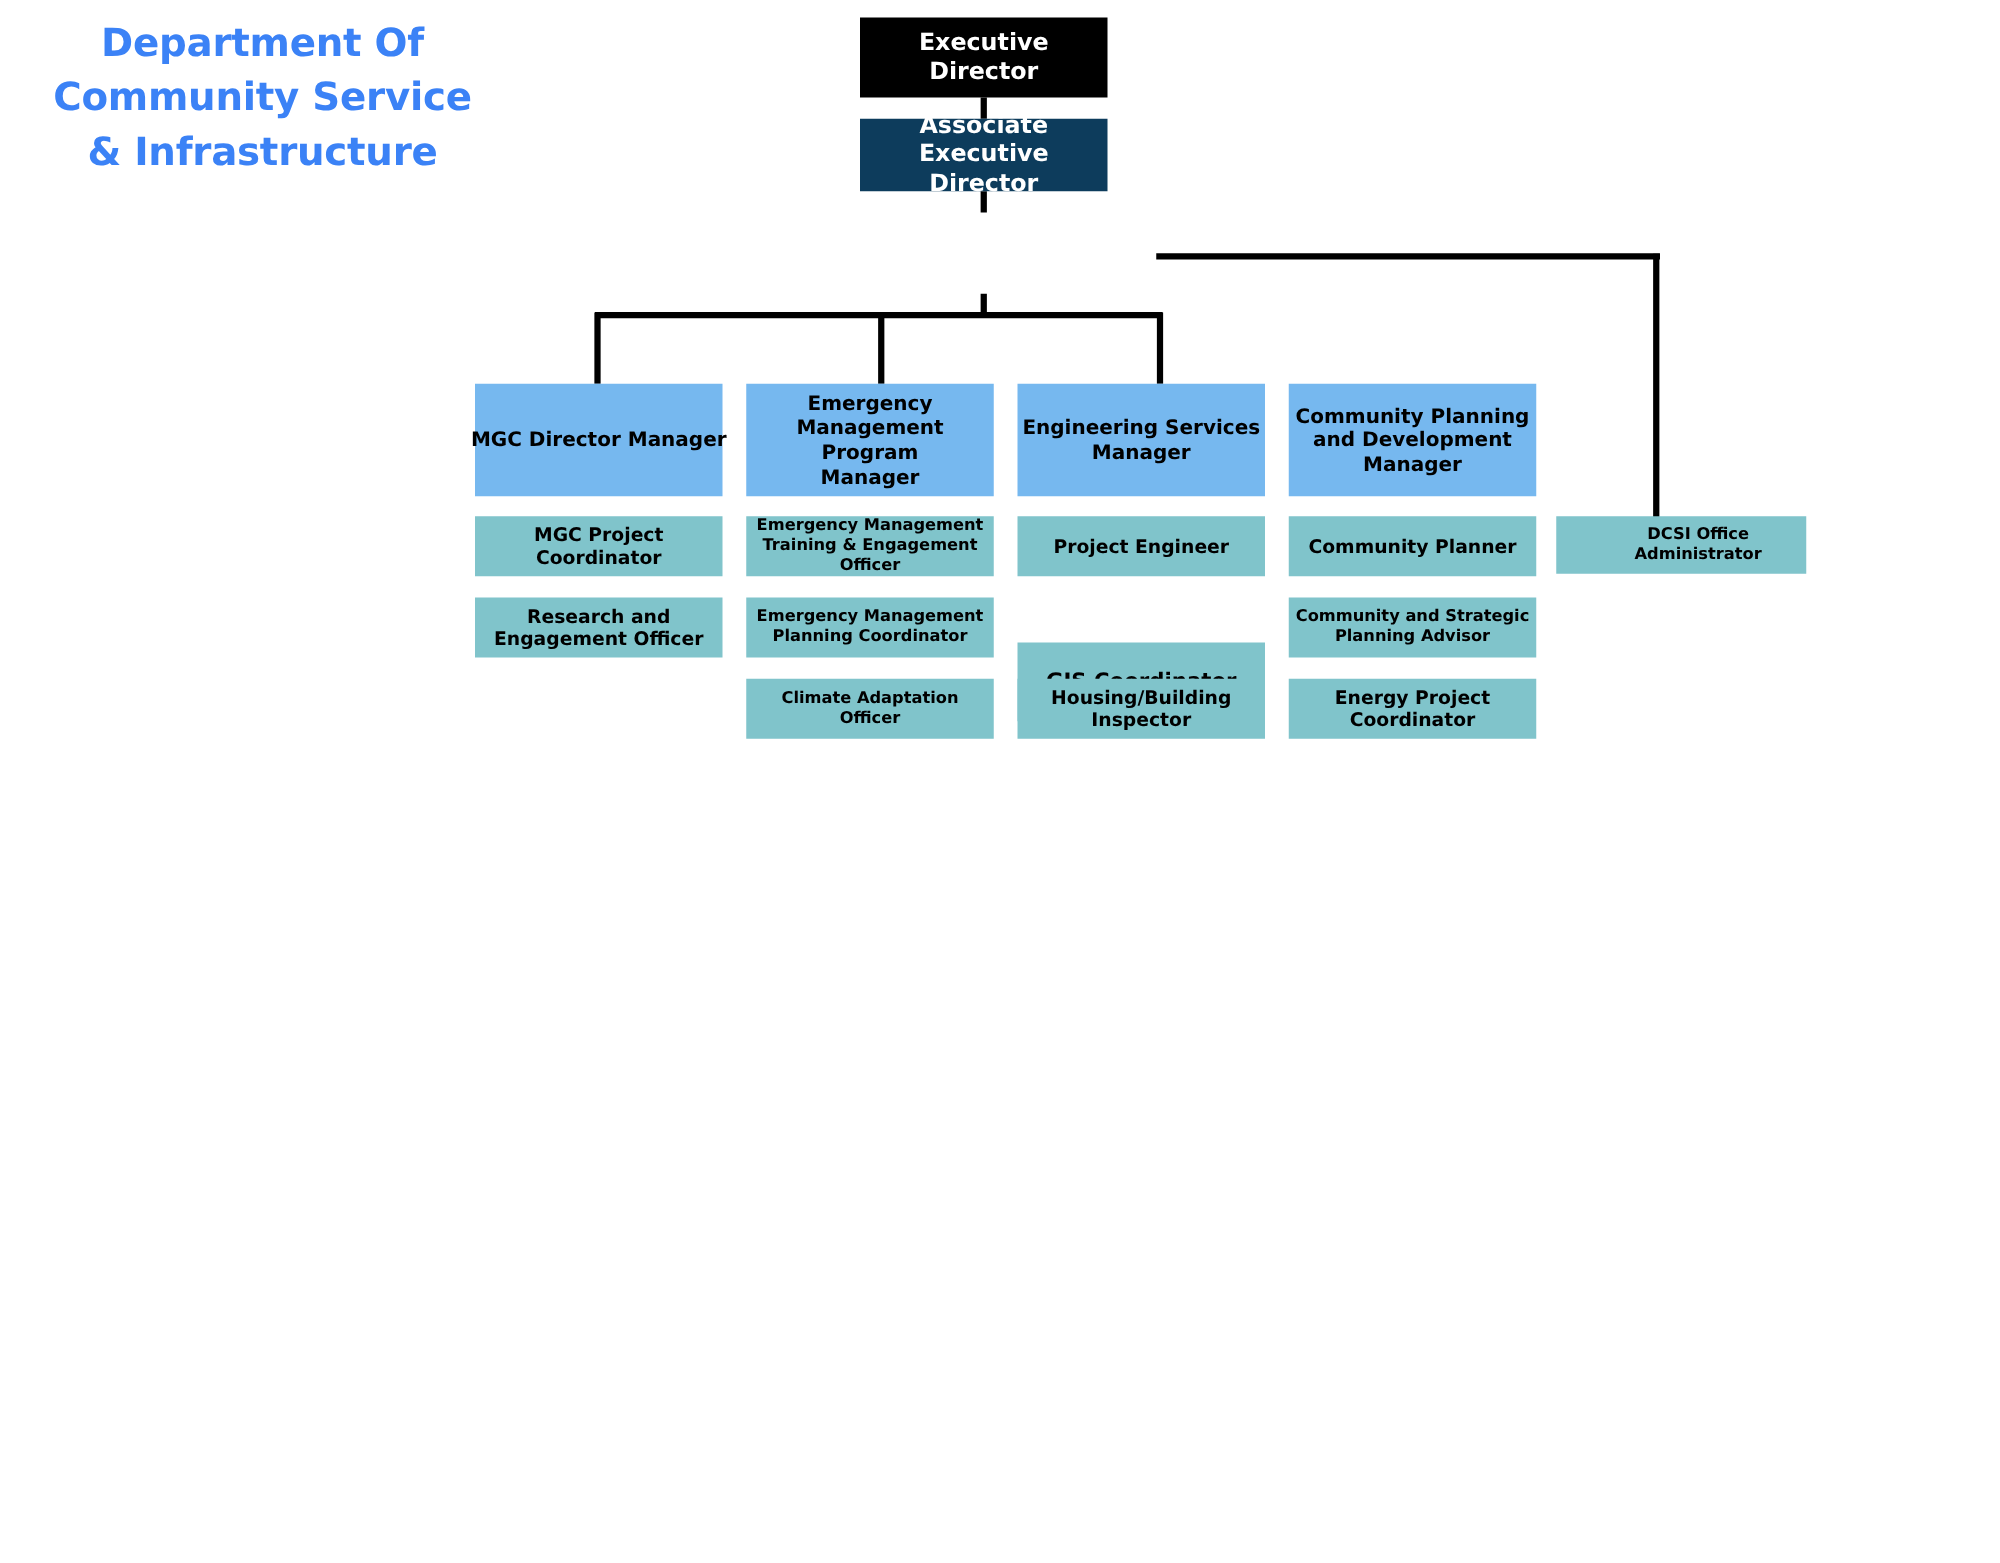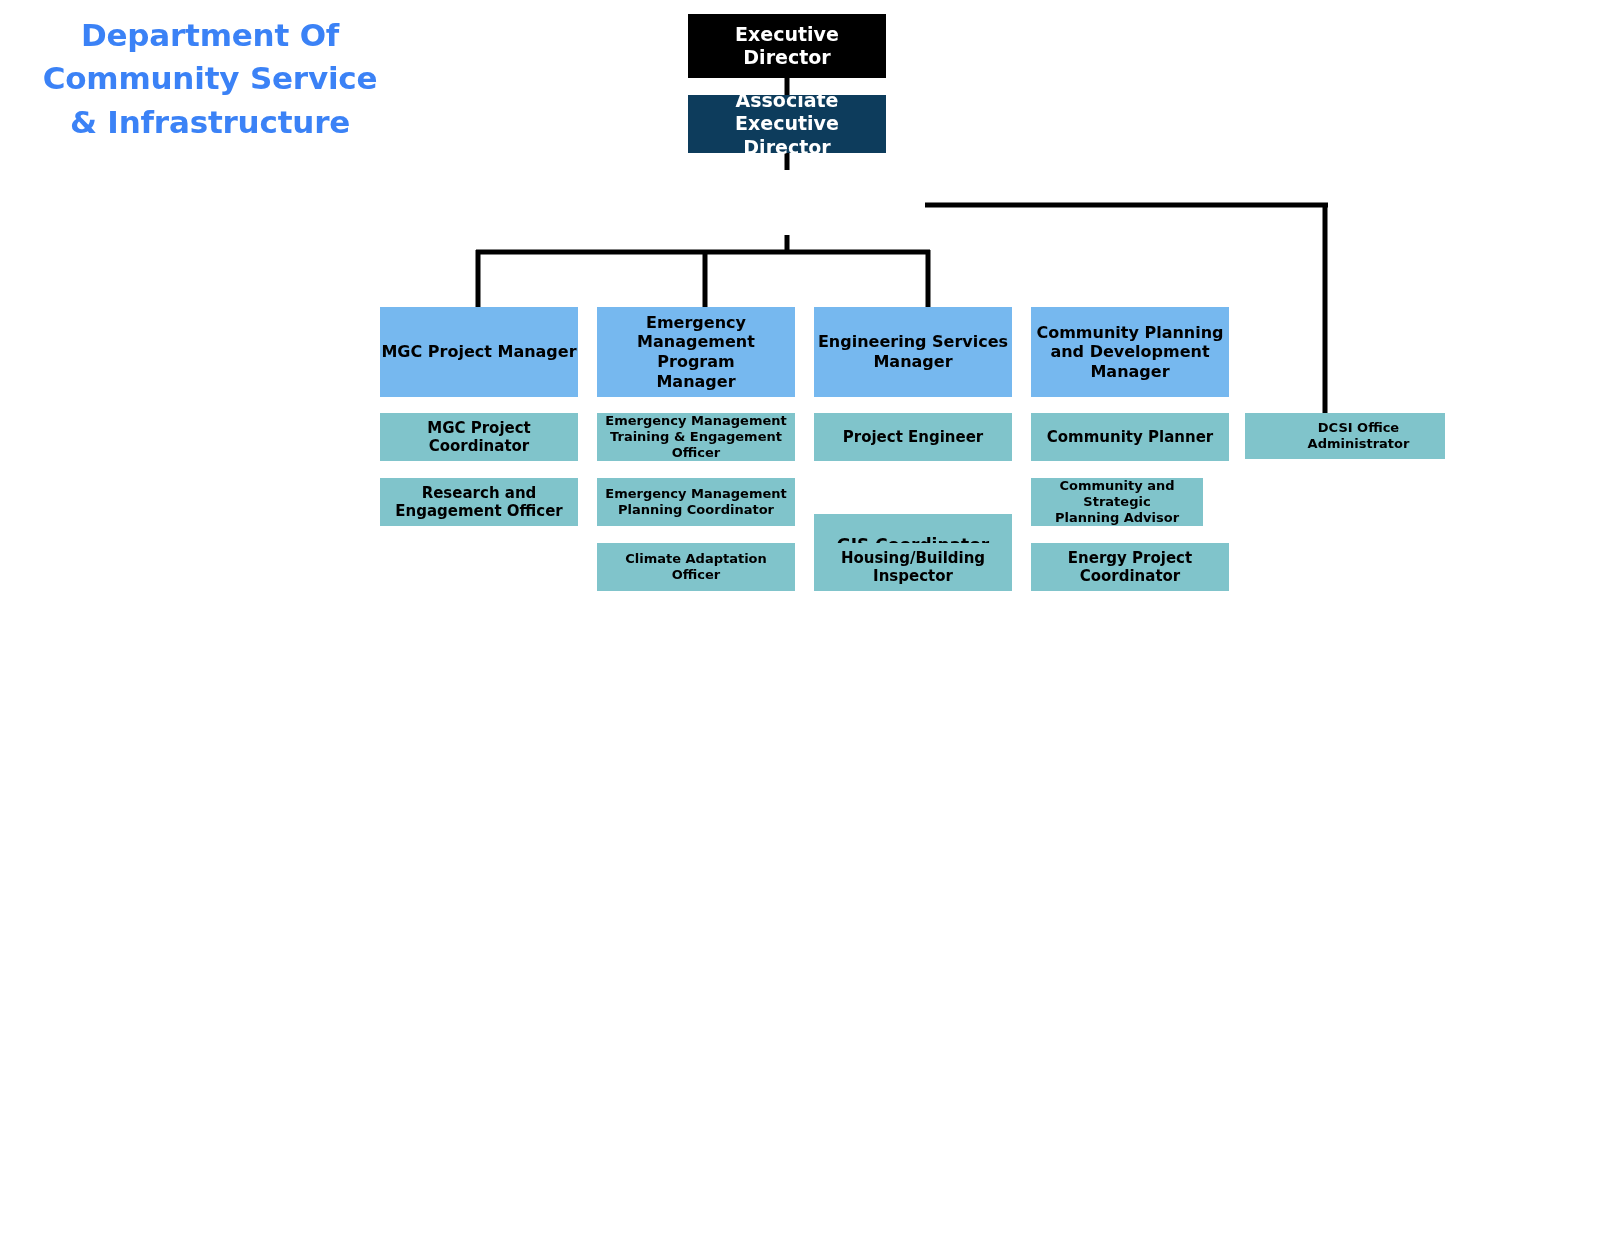--- a/index.html
+++ b/index.html
@@ -119,21 +119,21 @@
     <line x1="925" y1="205" x2="1328" y2="205" stroke="#000" stroke-width="5"></line>
     <line x1="1325" y1="203" x2="1325" y2="415" stroke="#000" stroke-width="5"></line>
   </svg>
 
   <div class="node exec" style="left:688px; top:14px; width:198px; height:64px;">Executive Director</div>
 
   <div class="node assoc" style="left:688px; top:95px; width:198px; height:58px;">Associate
 Executive Director</div>
 
 
-  <div class="node manager overflow" style="left:380px; top:307px; width:198px; height:90px;">MGC Project Manager</div>
+  <div class="node manager overflow" style="left:380px; top:307px; width:198px; height:90px;">MGC Director Manager</div>
 
   <div class="node manager" style="left:597px; top:307px; width:198px; height:90px;">Emergency
 Management Program
 Manager</div>
 
   <div class="node manager" style="left:814px; top:307px; width:198px; height:90px;">Engineering Services
 Manager</div>
 
   <div class="node manager" style="left:1031px; top:307px; width:198px; height:90px;">Community Planning
 and Development
@@ -157,21 +157,21 @@
 
   <div class="node staff" style="left:814px; top:413px; width:198px; height:48px;">Project Engineer</div>
 
   <div class="node staff" style="left:814px; top:478px; width:198px; height:63px; font-size:17px;margin-top:36px;">GIS Coordinator</div>
 
   <div class="node staff" style="left:814px; top:543px; width:198px; height:48px;">Housing/Building
 Inspector</div>
 
   <div class="node staff" style="left:1031px; top:413px; width:198px; height:48px;">Community Planner</div>
 
-  <div class="node staff small" style="left:1031px; top:478px; width:172px; height:48px;">Community and Strategic
+  <div class="node staff small" style="left:1031px; top:478px; width:198px; height:48px;">Community and Strategic
 Planning Advisor</div>
 
   <div class="node staff" style="left:1031px; top:543px; width:198px; height:48px;">Energy Project
 Coordinator</div>
 
   <div class="node staff small" style="left:1245px; top:413px; width:200px; height:46px;padding-left:28px;">DCSI Office
 Administrator</div>
 
 </div>
 

